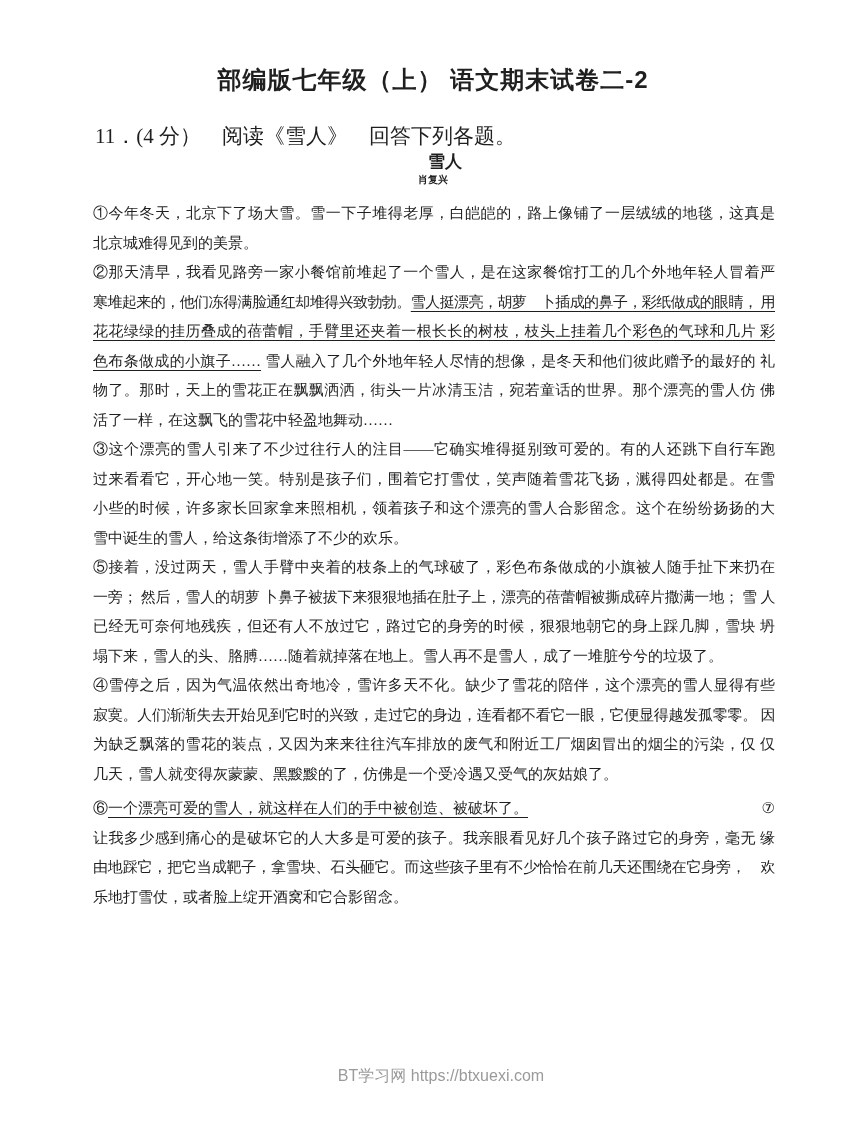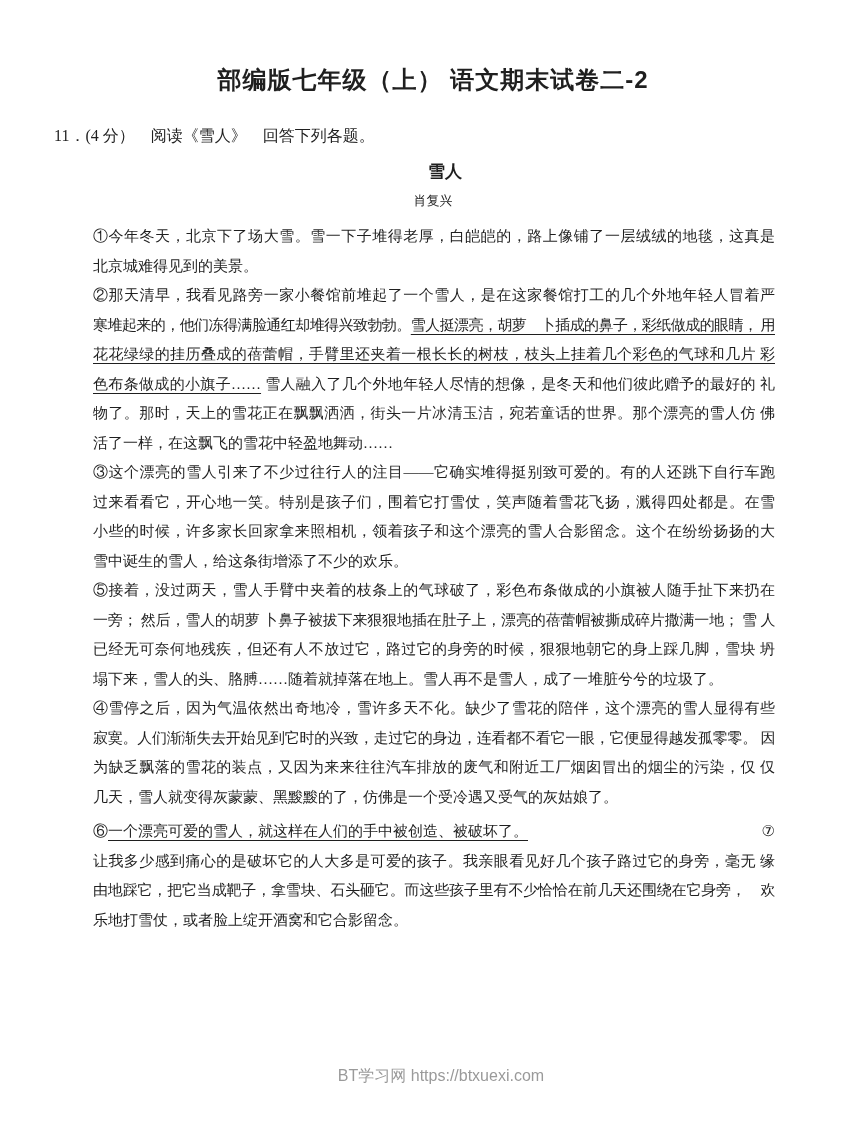--- a/index.html
+++ b/index.html
@@ -7,30 +7,31 @@
     width: 866px; height: 1122px; position: relative; overflow: hidden;
     background: #ffffff; color: #1f1f1f;
     font-family: "Liberation Serif", "DejaVu Serif", serif;
   }
   .doc-title {
     margin: 16px; padding-top: 48px; text-align: center;
     font-family: "Liberation Sans", "DejaVu Sans", sans-serif;
     font-size: 24px; font-weight: 700; letter-spacing: 1px;
   }
   .question {
-    margin: 30px 91px 0 54px;
-    font-size: 16px; line-height: 20px;
+    margin: 30px 91px 0 95px;
+    font-size: 21px; line-height: 20px;
   }
   .article-title {
-    margin-top: 14px; text-align: center;
+    margin-top: 4px; text-align: center;
     font-size: 17px; font-weight: 700; padding-left: 24px;
   }
   .author {
-    margin-top: 9px; text-align: center;
-    font-size: 13px;
+    text-align: center;
+    font-size: 10px;
+    font-weight: bold;
   }
   .article-body {
     margin: 12px 91px 0 93px;
     font-size: 15px; line-height: 29.5px;
   }
   .para { margin: 0; }
   .para.gap { margin-top: 5px; }
   .line {
     position: relative;
     text-align: justify;

